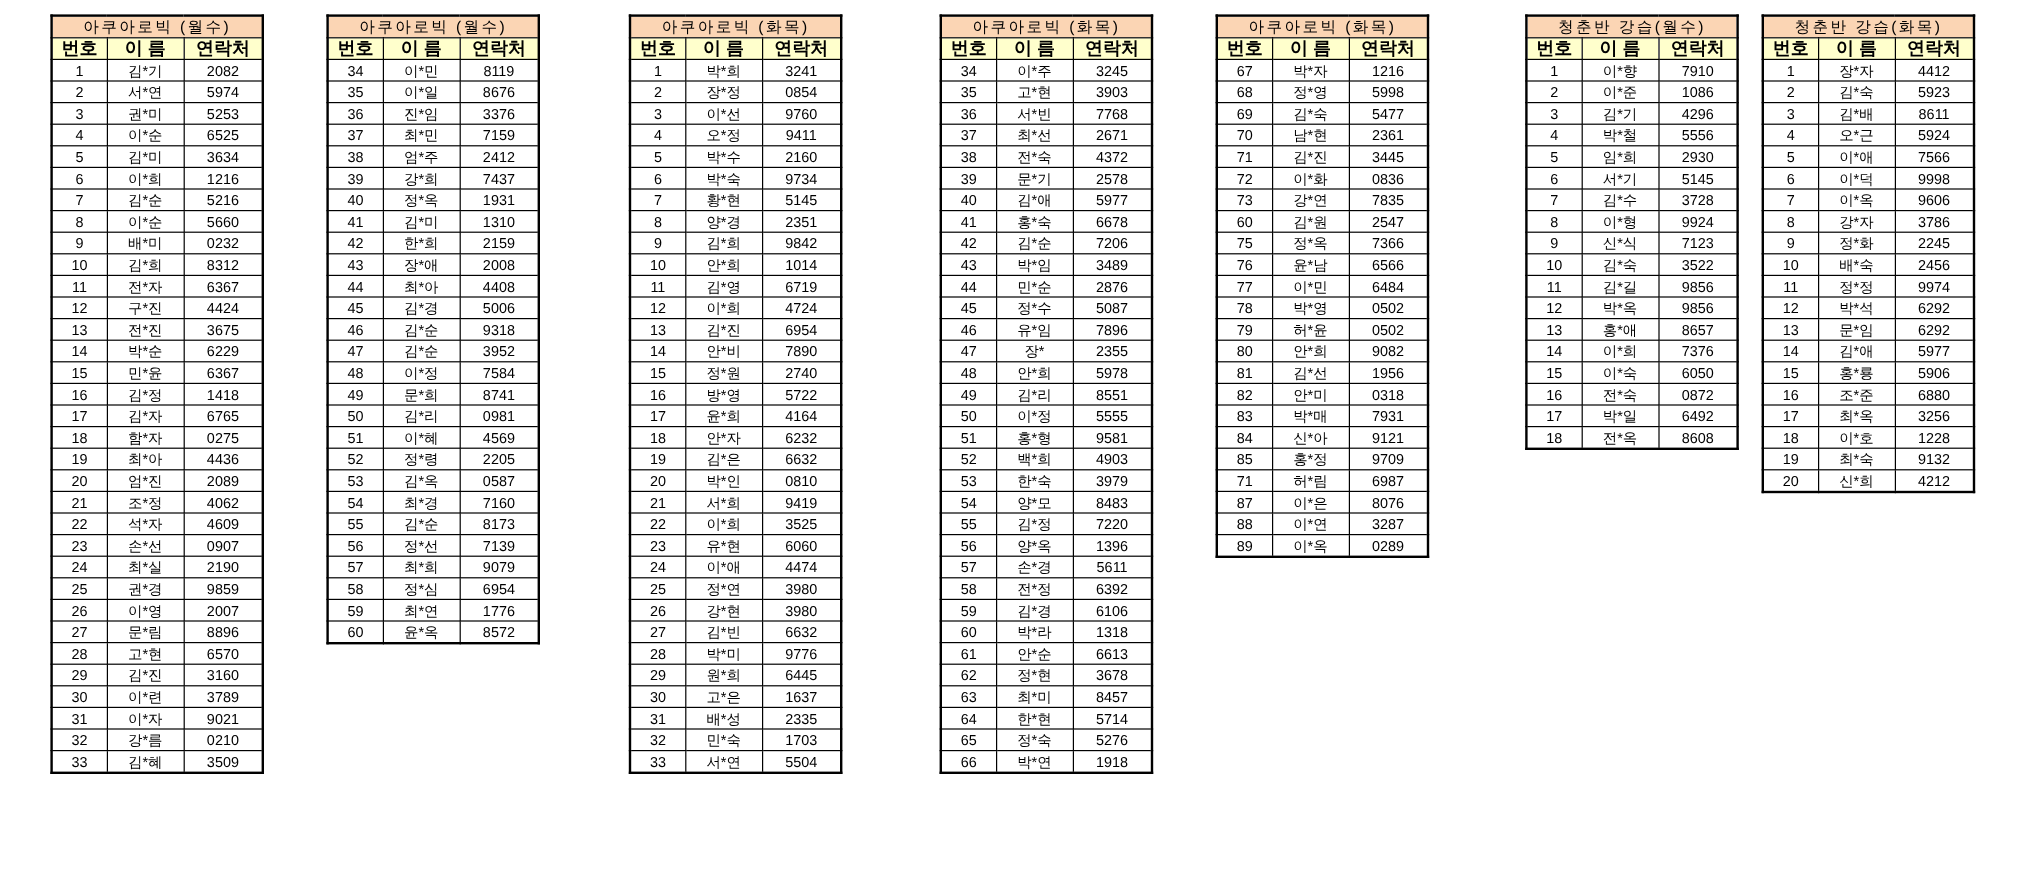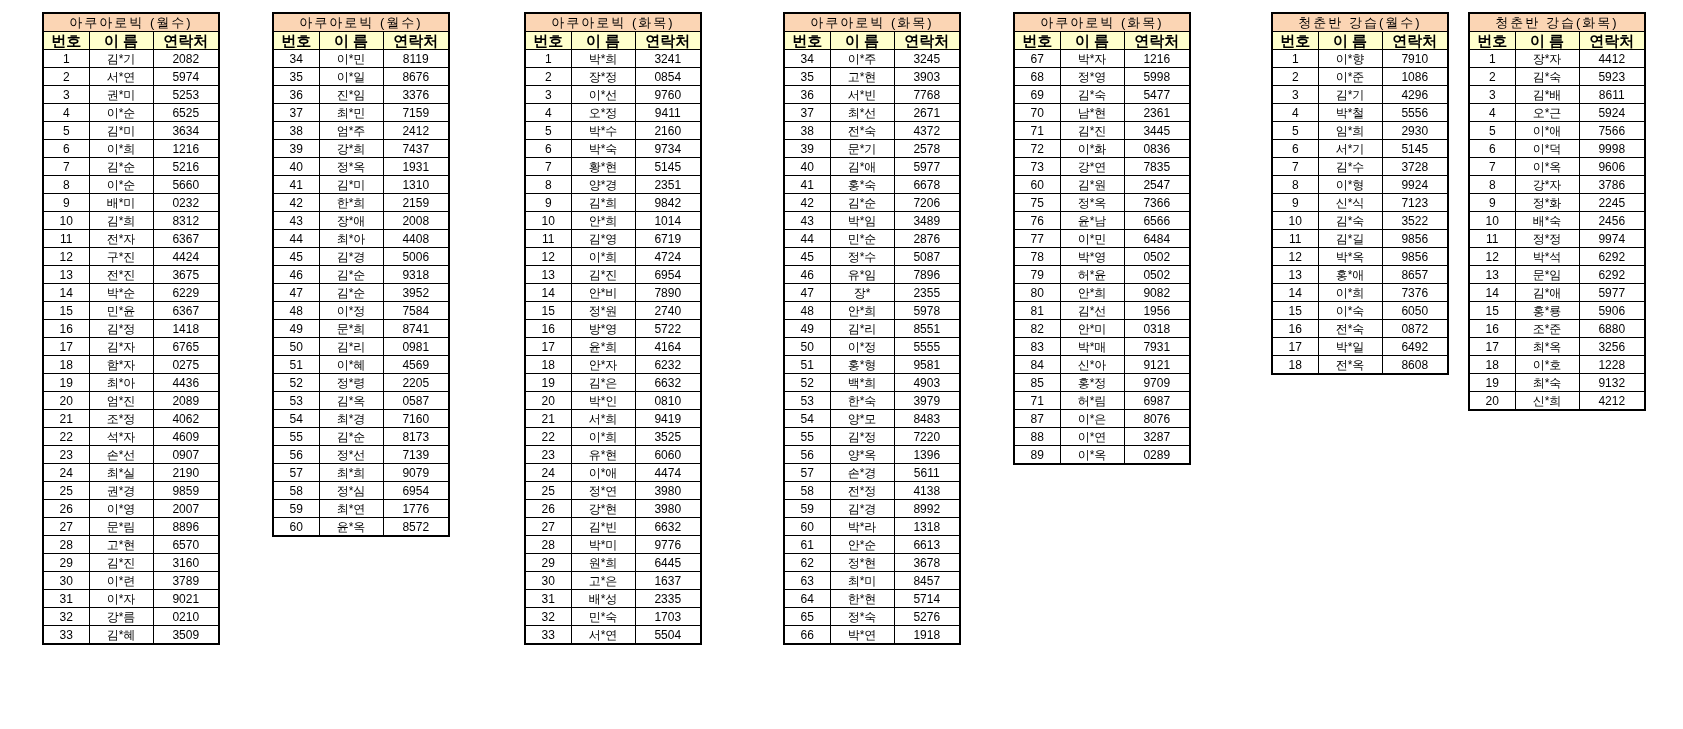--- a/index.html
+++ b/index.html
@@ -713,26 +713,26 @@
             <td>1396</td>
           </tr>
           <tr>
             <td>57</td>
             <td>손*경</td>
             <td>5611</td>
           </tr>
           <tr>
             <td>58</td>
             <td>전*정</td>
-            <td>4138</td>
+            <td>6392</td>
           </tr>
           <tr>
             <td>59</td>
             <td>김*경</td>
-            <td>8992</td>
+            <td>6106</td>
           </tr>
           <tr>
             <td>60</td>
             <td>박*라</td>
             <td>1318</td>
           </tr>
           <tr>
             <td>61</td>
             <td>안*순</td>
             <td>6613</td>

